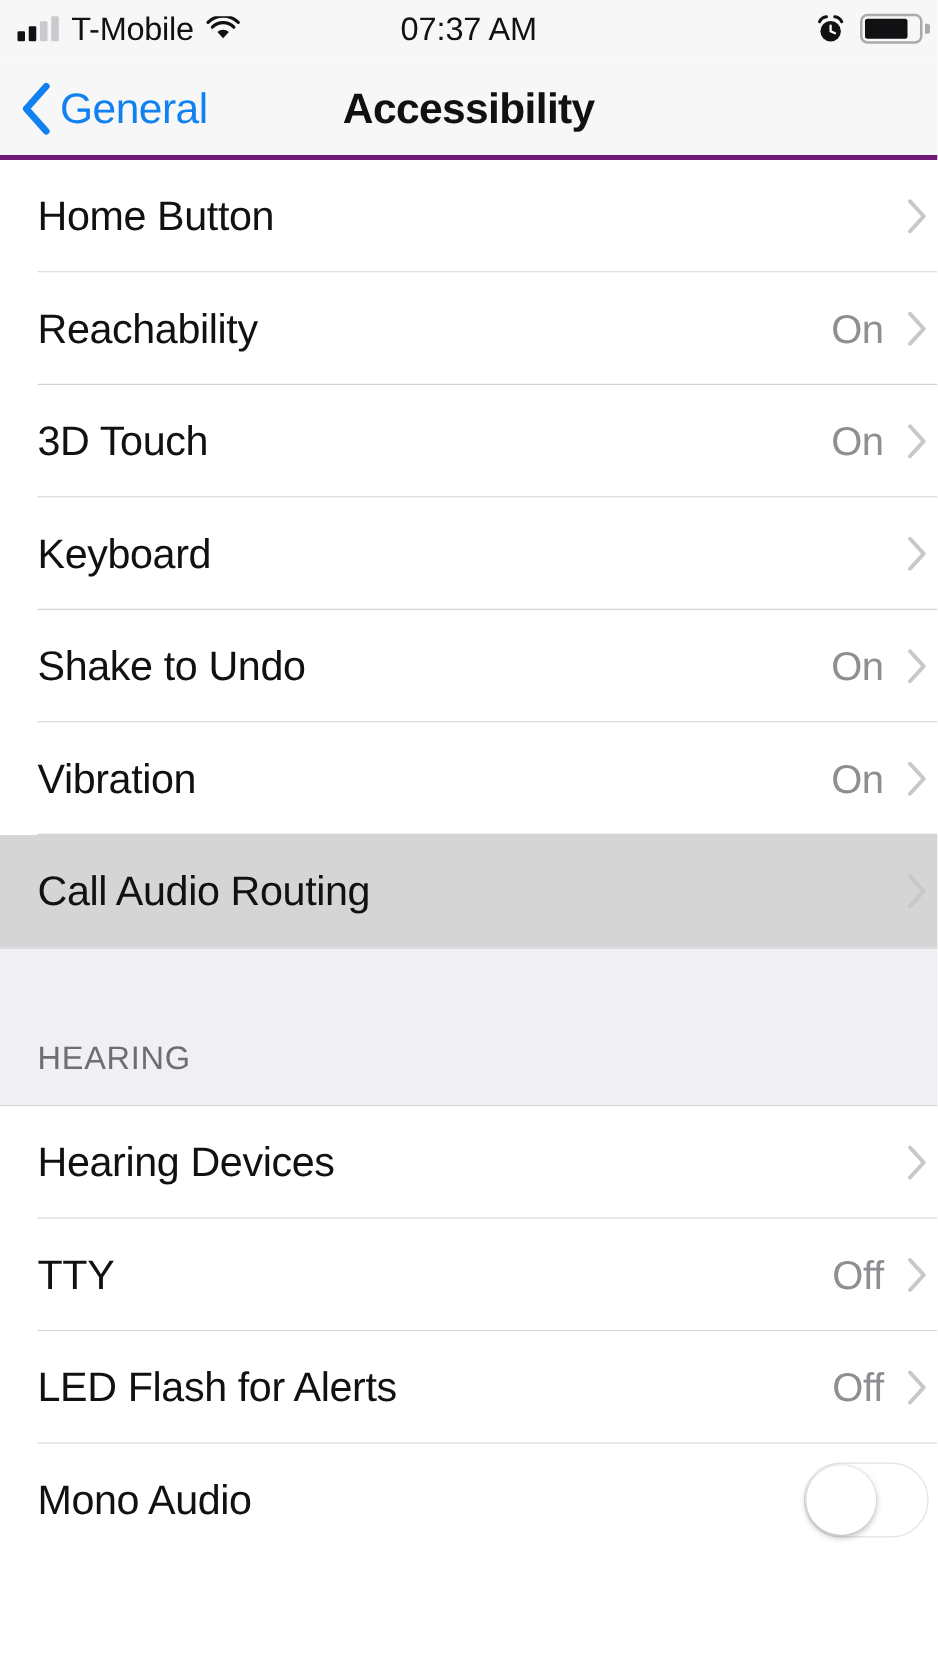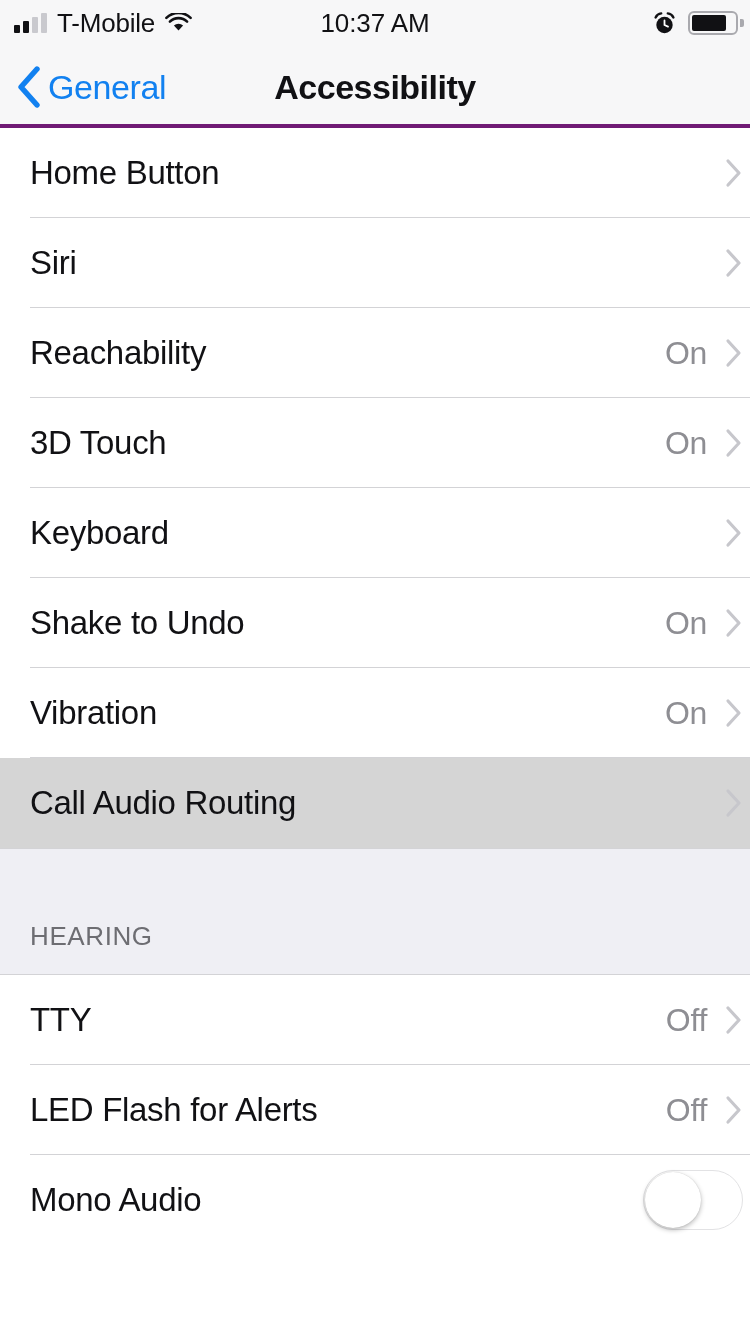--- a/index.html
+++ b/index.html
@@ -149,21 +149,21 @@
     <span class="carrier">T-Mobile</span>
     <span>
       <svg class="wifi" viewBox="0 0 27 20">
         <path d="M13.5 17.6 L8.9 12.6 a6.6 6.6 0 0 1 9.2 0 Z" fill="#111114"></path>
         <path d="M4.9 8.7 a12.2 12.2 0 0 1 17.2 0" stroke="#111114" stroke-width="2.6" fill="none" stroke-linecap="round"></path>
         <path d="M1.4 4.9 a17.2 17.2 0 0 1 24.2 0" stroke="#111114" stroke-width="2.6" fill="none" stroke-linecap="round"></path>
       </svg>
     </span>
   </div>
 
-  <div class="sb-center">10:37 AM</div>
+  <div class="sb-center">07:37 AM</div>
 
   <div class="sb-right">
     <span>
       <svg class="alarm" viewBox="0 0 23 23">
         <circle cx="11.5" cy="13" r="8.2" fill="#111114"></circle>
         <path d="M2.6 5.4 A7 7 0 0 1 8.2 1.4" stroke="#111114" stroke-width="2.4" fill="none" stroke-linecap="round"></path>
         <path d="M20.4 5.4 A7 7 0 0 0 14.8 1.4" stroke="#111114" stroke-width="2.4" fill="none" stroke-linecap="round"></path>
         <path d="M11.5 8.4 L11.5 13 L15 14.6" stroke="#FFFFFF" stroke-width="1.8" fill="none" stroke-linecap="round"></path>
       </svg>
     </span>
@@ -193,31 +193,20 @@
       <span class="row-right">
         <span>
           <svg class="disclosure" viewBox="0 0 18 30">
   <path d="M3 3 L14 15 L3 27" stroke="#C7C7CC" stroke-width="3.2" fill="none" stroke-linecap="round" stroke-linejoin="round"></path>
           </svg>
         </span>
       </span>
       <span class="sep"></span>
     </div>
     <div class="row">
-      <span class="row-label">Siri</span>
-      <span class="row-right">
-        <span>
-          <svg class="disclosure" viewBox="0 0 18 30">
-  <path d="M3 3 L14 15 L3 27" stroke="#C7C7CC" stroke-width="3.2" fill="none" stroke-linecap="round" stroke-linejoin="round"></path>
-          </svg>
-        </span>
-      </span>
-      <span class="sep"></span>
-    </div>
-    <div class="row">
       <span class="row-label">Reachability</span>
       <span class="row-right">
         <span class="row-value">On</span>
         <span>
           <svg class="disclosure" viewBox="0 0 18 30">
   <path d="M3 3 L14 15 L3 27" stroke="#C7C7CC" stroke-width="3.2" fill="none" stroke-linecap="round" stroke-linejoin="round"></path>
           </svg>
         </span>
       </span>
       <span class="sep"></span>
@@ -276,20 +265,31 @@
           <svg class="disclosure" viewBox="0 0 18 30">
   <path d="M3 3 L14 15 L3 27" stroke="#C7C7CC" stroke-width="3.2" fill="none" stroke-linecap="round" stroke-linejoin="round"></path>
           </svg>
         </span>
       </span>
     </div>
     <div class="section-header">
       <span class="title">HEARING</span>
     </div>
     <div class="row">
+      <span class="row-label">Hearing Devices</span>
+      <span class="row-right">
+        <span>
+          <svg class="disclosure" viewBox="0 0 18 30">
+  <path d="M3 3 L14 15 L3 27" stroke="#C7C7CC" stroke-width="3.2" fill="none" stroke-linecap="round" stroke-linejoin="round"></path>
+          </svg>
+        </span>
+      </span>
+      <span class="sep"></span>
+    </div>
+    <div class="row">
       <span class="row-label">TTY</span>
       <span class="row-right">
         <span class="row-value">Off</span>
         <span>
           <svg class="disclosure" viewBox="0 0 18 30">
   <path d="M3 3 L14 15 L3 27" stroke="#C7C7CC" stroke-width="3.2" fill="none" stroke-linecap="round" stroke-linejoin="round"></path>
           </svg>
         </span>
       </span>
       <span class="sep"></span>

